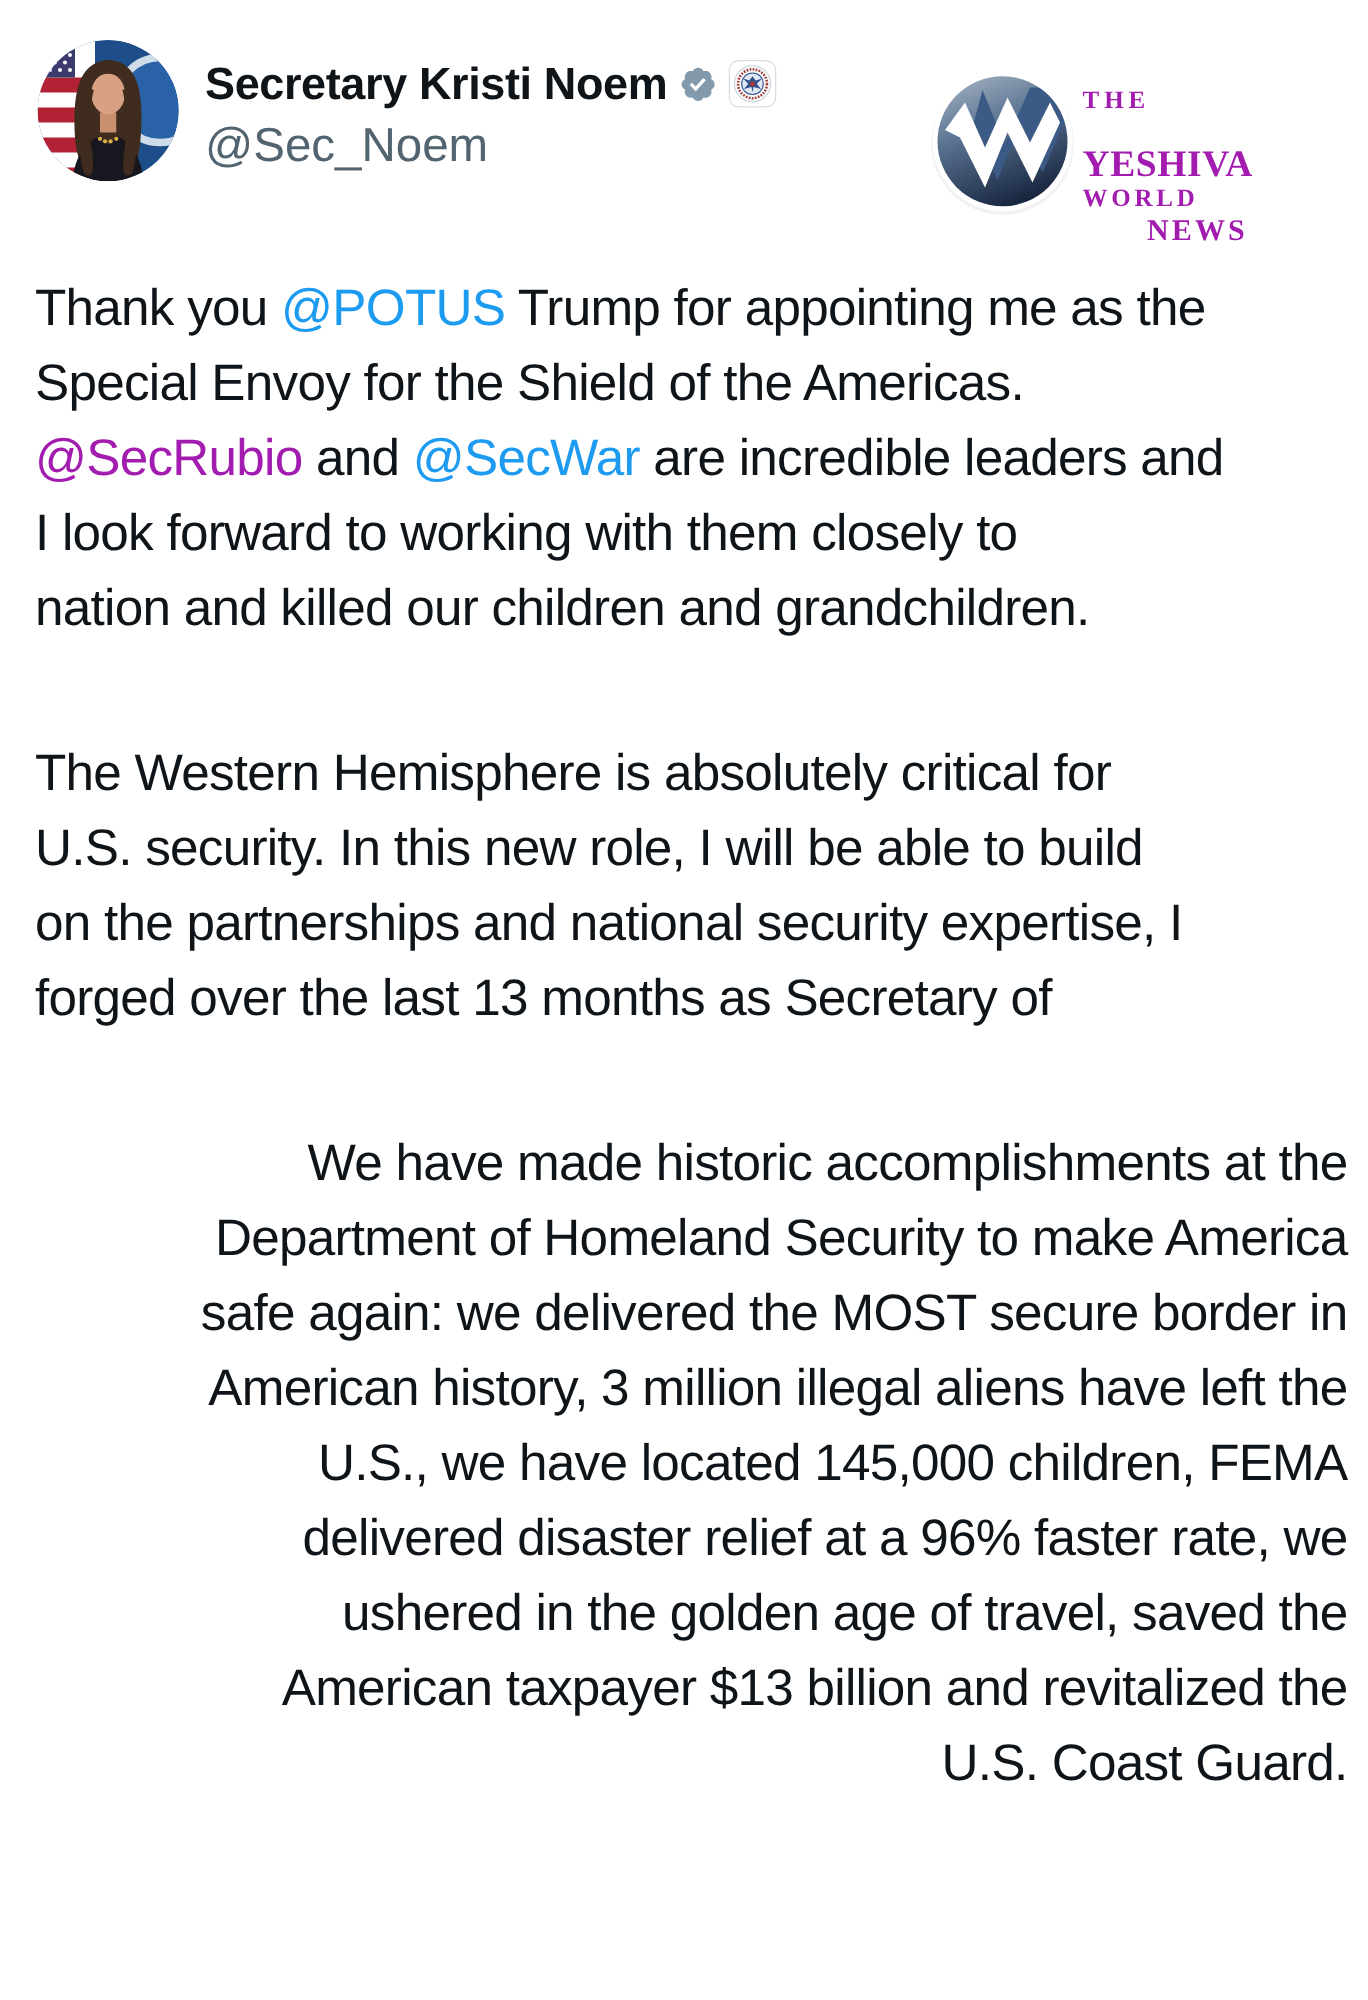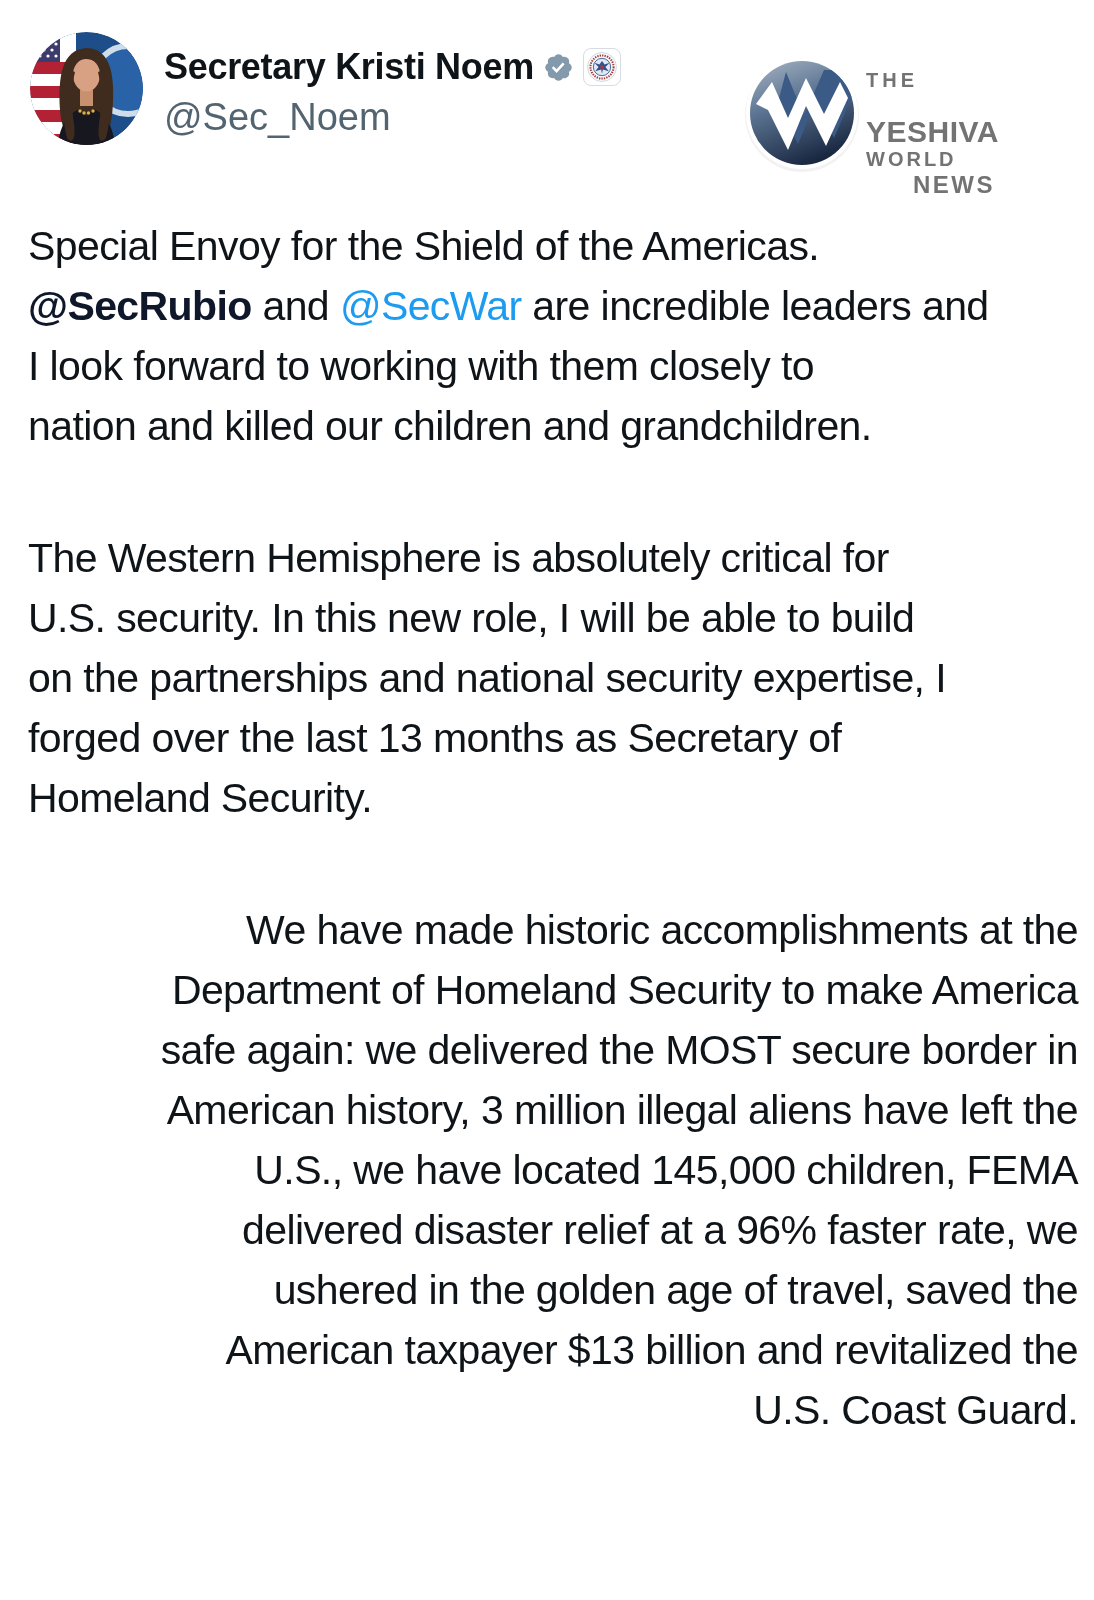--- a/index.html
+++ b/index.html
@@ -39,23 +39,24 @@
   }
 
   
   .ywn-logo{
     position:absolute;left:742px;top:52px;
     display:flex;align-items:flex-start;
   }
   .ywn-sphere{width:120px;height:126px;display:block;}
   .ywn-text{
     margin-left:4px;margin-top:18px;
-    color:#737373;font-weight:700;
+    color:#a21caf;font-weight:700;
     text-shadow:0 0 4px #fff,0 0 6px #fff,0 0 8px #fff;
     line-height:1;
+    font-family:Liberation Serif, serif;
   }
   .lg-the{font-size:20px;letter-spacing:4px;margin-bottom:4px;}
   .lg-yeshiva{font-size:30px;letter-spacing:0.5px;margin-bottom:2px;margin-top:27px;}
   .lg-world{font-size:20px;letter-spacing:3px;margin-bottom:4px;}
   .lg-news{font-size:24px;letter-spacing:2.5px;text-align:right;padding-right:4px;}
 
   
   .tweet{
     position:absolute;left:28px;top:216px;width:1050px;
     font-size:41px;color:#0f1419;letter-spacing:-0.6px;
@@ -169,31 +170,31 @@
     <div class="ywn-text">
       <div class="lg-the">THE</div>
       <div class="lg-yeshiva">YESHIVA</div>
       <div class="lg-world">WORLD</div>
       <div class="lg-news">NEWS</div>
     </div>
   </div>
 
   <div class="tweet">
       <div class="paragraph">
+        <div class="line"><span>Thank you </span><span class="mention" style="color: rgb(29, 155, 240);">@POTUS</span><span> Trump for appointing me as the</span></div>
         <div class="line"><span>Special Envoy for the Shield of the Americas.</span></div>
-        <div class="line"><span class="mention" style="color: #0f172a; font-weight: bold;">@SecRubio</span><span> and </span><span class="mention" style="color: rgb(29, 155, 240);">@SecWar</span><span> are incredible leaders and</span></div>
+        <div class="line"><span class="mention" style="color: #a21caf;">@SecRubio</span><span> and </span><span class="mention" style="color: rgb(29, 155, 240);">@SecWar</span><span> are incredible leaders and</span></div>
         <div class="line"><span>I look forward to working with them closely to</span></div>
         <div class="line"><span>nation and killed our children and grandchildren.</span></div>
       </div>
       <div class="paragraph">
         <div class="line"><span>The Western Hemisphere is absolutely critical for</span></div>
         <div class="line"><span>U.S. security. In this new role, I will be able to build</span></div>
         <div class="line"><span>on the partnerships and national security expertise, I</span></div>
         <div class="line"><span>forged over the last 13 months as Secretary of</span></div>
-        <div class="line"><span>Homeland Security.</span></div>
       </div>
       <div class="paragraph">
         <div class="line"><span>We have made historic accomplishments at the</span></div>
         <div class="line"><span>Department of Homeland Security to make America</span></div>
         <div class="line"><span>safe again: we delivered the MOST secure border in</span></div>
         <div class="line"><span>American history, 3 million illegal aliens have left the</span></div>
         <div class="line"><span>U.S., we have located 145,000 children, FEMA</span></div>
         <div class="line"><span>delivered disaster relief at a 96% faster rate, we</span></div>
         <div class="line"><span>ushered in the golden age of travel, saved the</span></div>
         <div class="line"><span>American taxpayer $13 billion and revitalized the</span></div>

